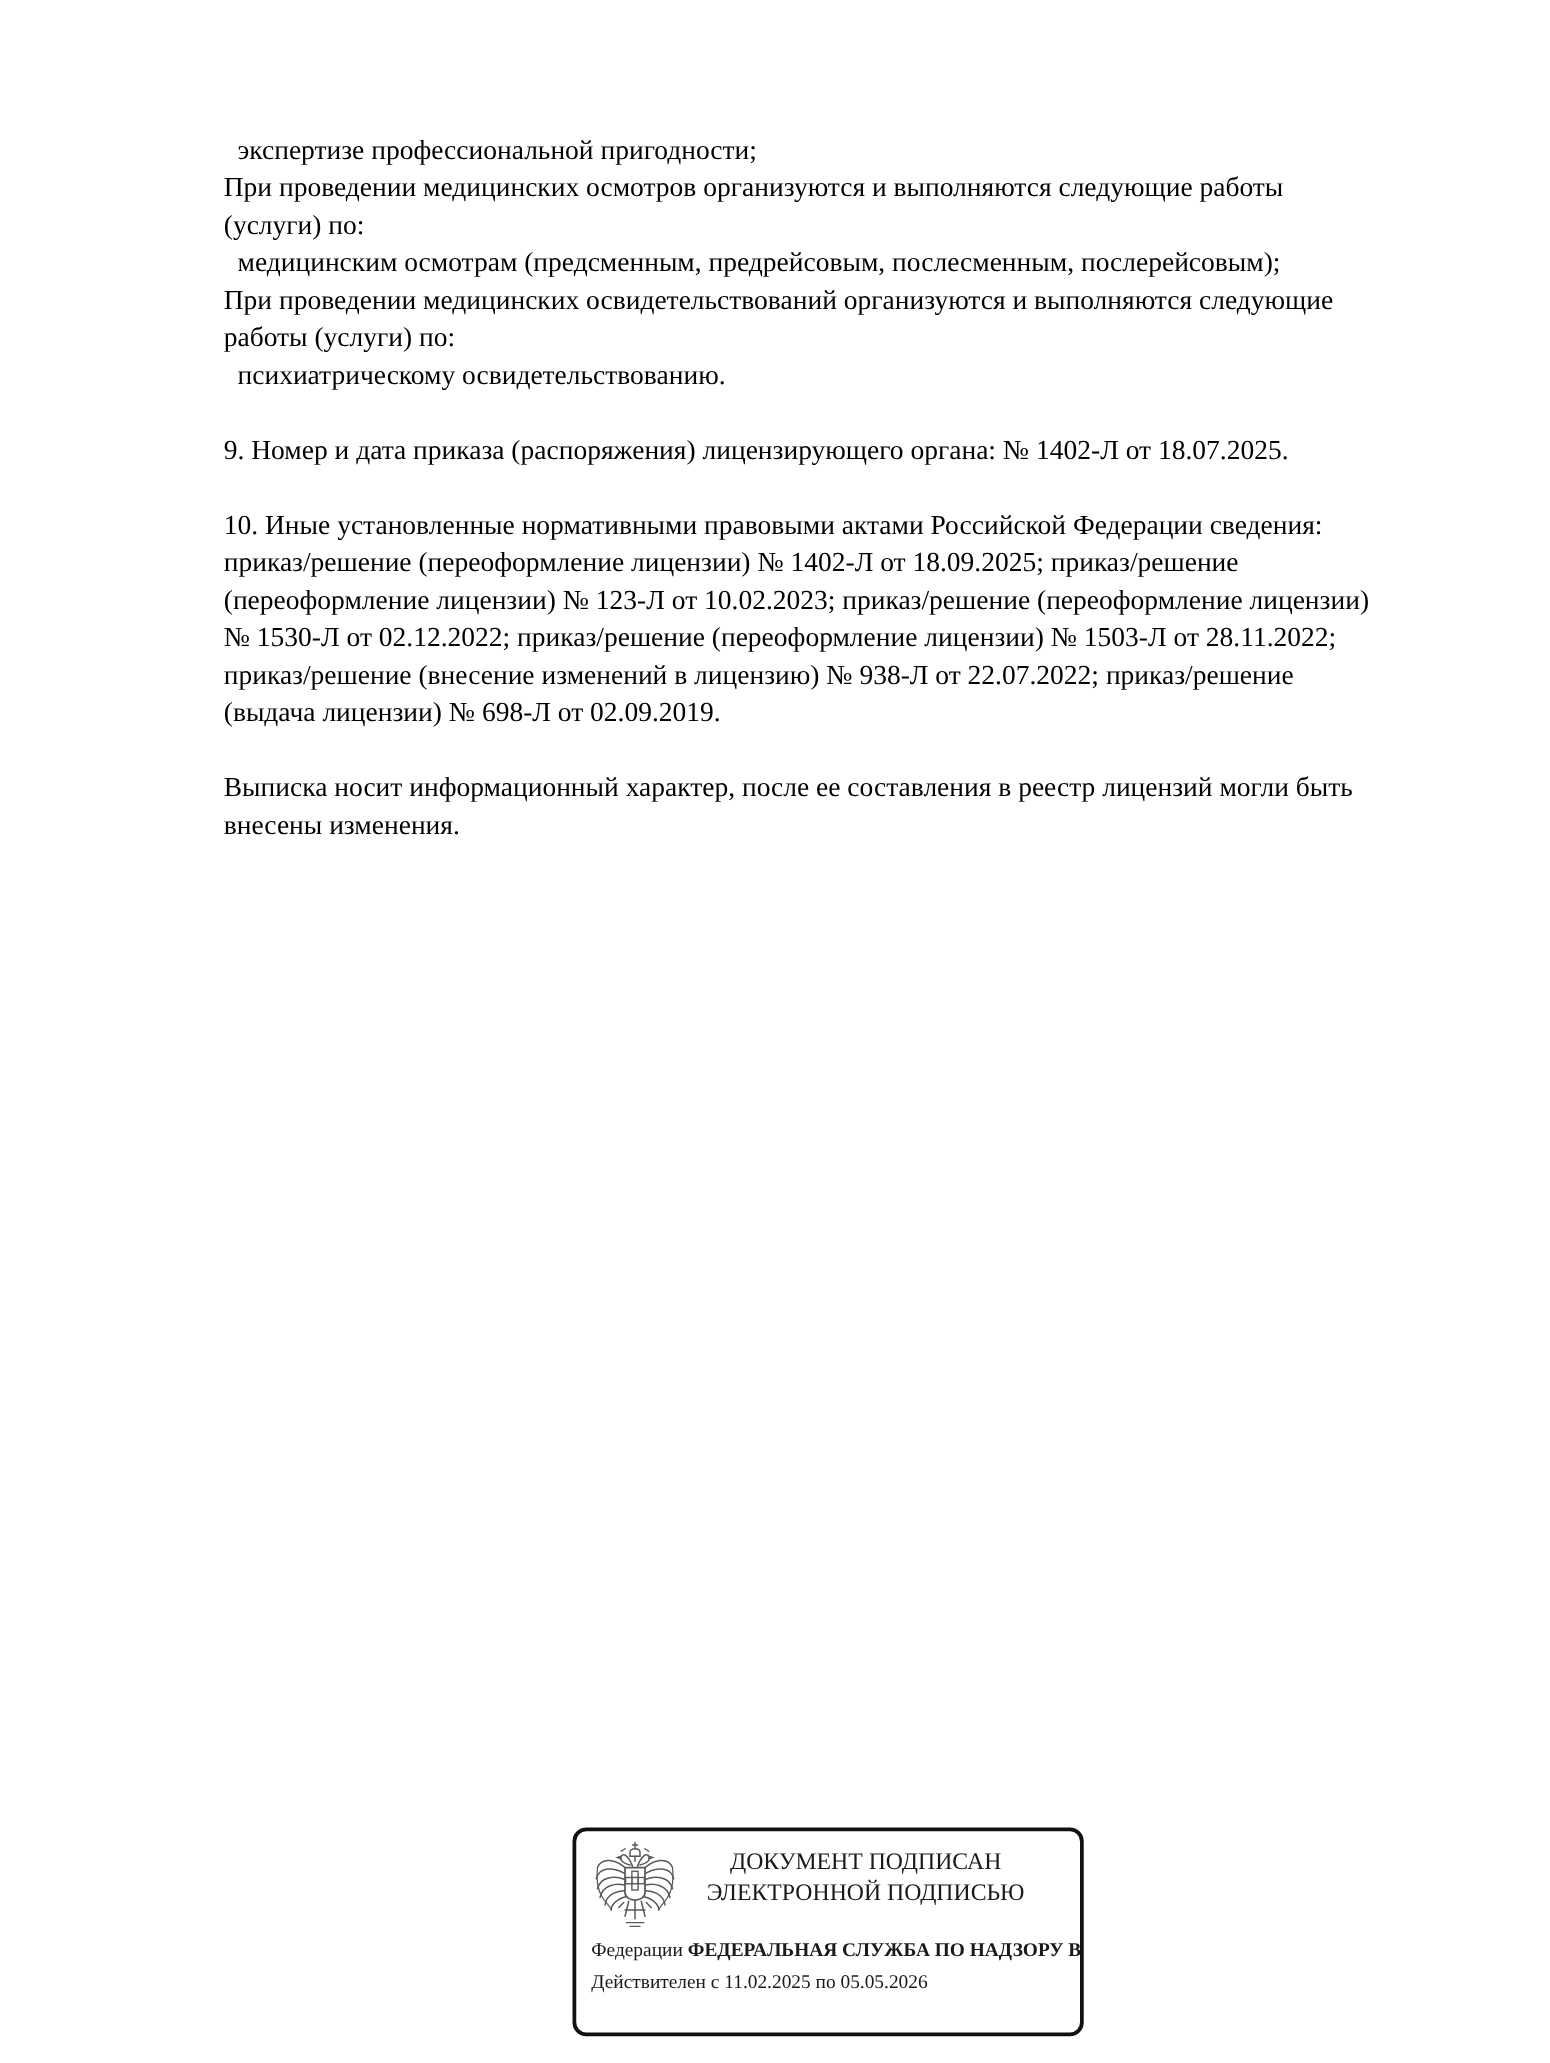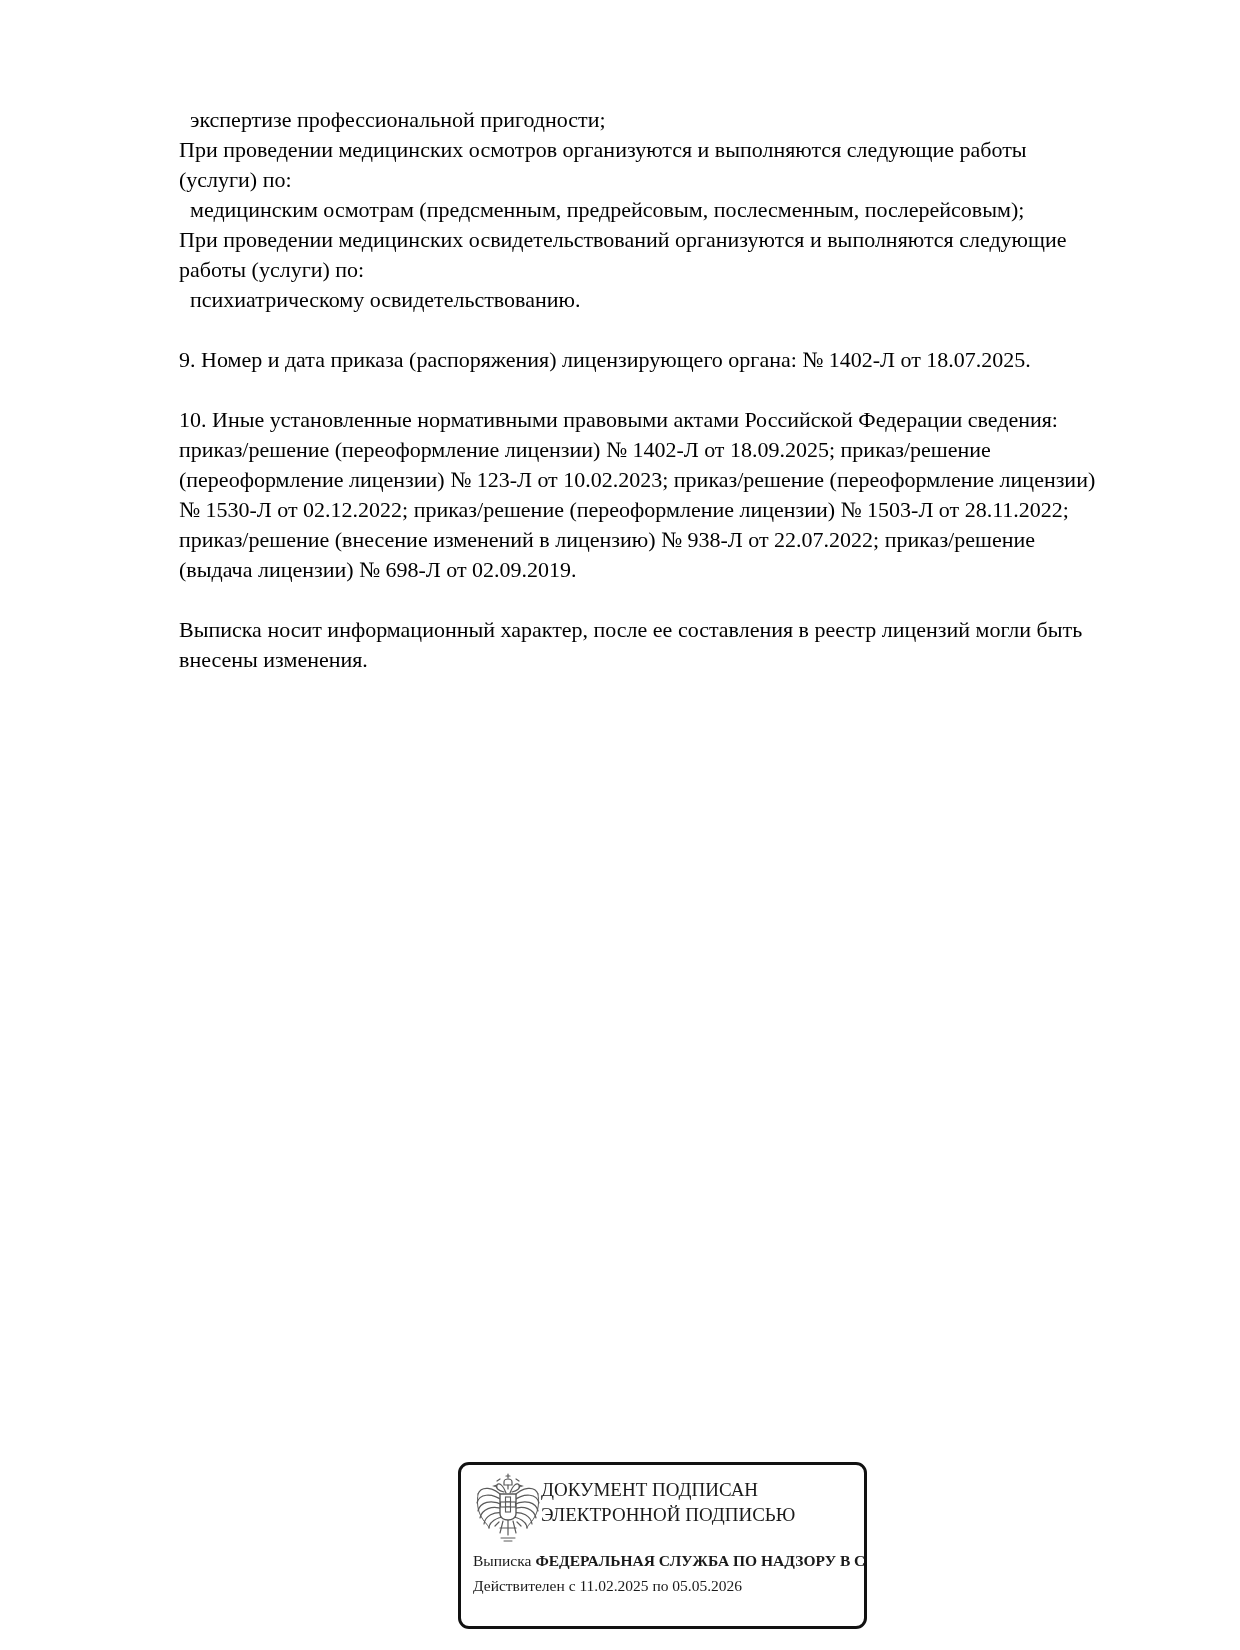--- a/index.html
+++ b/index.html
@@ -42,20 +42,21 @@
     left: 12px;
     top: 7px;
     width: 70px;
     height: 72px;
   }
   .stamp-title {
     position: absolute;
     left: 80px;
     right: 20px;
     top: 12px;
+    text-align: center;
     font-size: 19px;
     line-height: 25px;
     color: #1a1a1a;
   }
   .stamp-fields {
     position: absolute;
     left: 12px;
     right: 0;
     top: 84px;
     font-size: 15.5px;
@@ -143,21 +144,21 @@
       </g>
     </svg>
 
     <div class="stamp-title">
       <div>ДОКУМЕНТ ПОДПИСАН</div>
       <div>ЭЛЕКТРОННОЙ ПОДПИСЬЮ</div>
     </div>
 
     <div class="stamp-fields">
       <div class="stamp-row">
-        <span class="stamp-label">Выписка</span><span class="bold">ФЕДЕРАЛЬНАЯ СЛУЖБА ПО НАДЗОРУ В СФ</span>
+        <span class="stamp-label">Федерации</span><span class="bold">ФЕДЕРАЛЬНАЯ СЛУЖБА ПО НАДЗОРУ В СФ</span>
       </div>
       <div class="stamp-row">
         <span>Действителен с 11.02.2025 по 05.05.2026</span>
       </div>
     </div>
 
   </div>
 
 </div>
 

